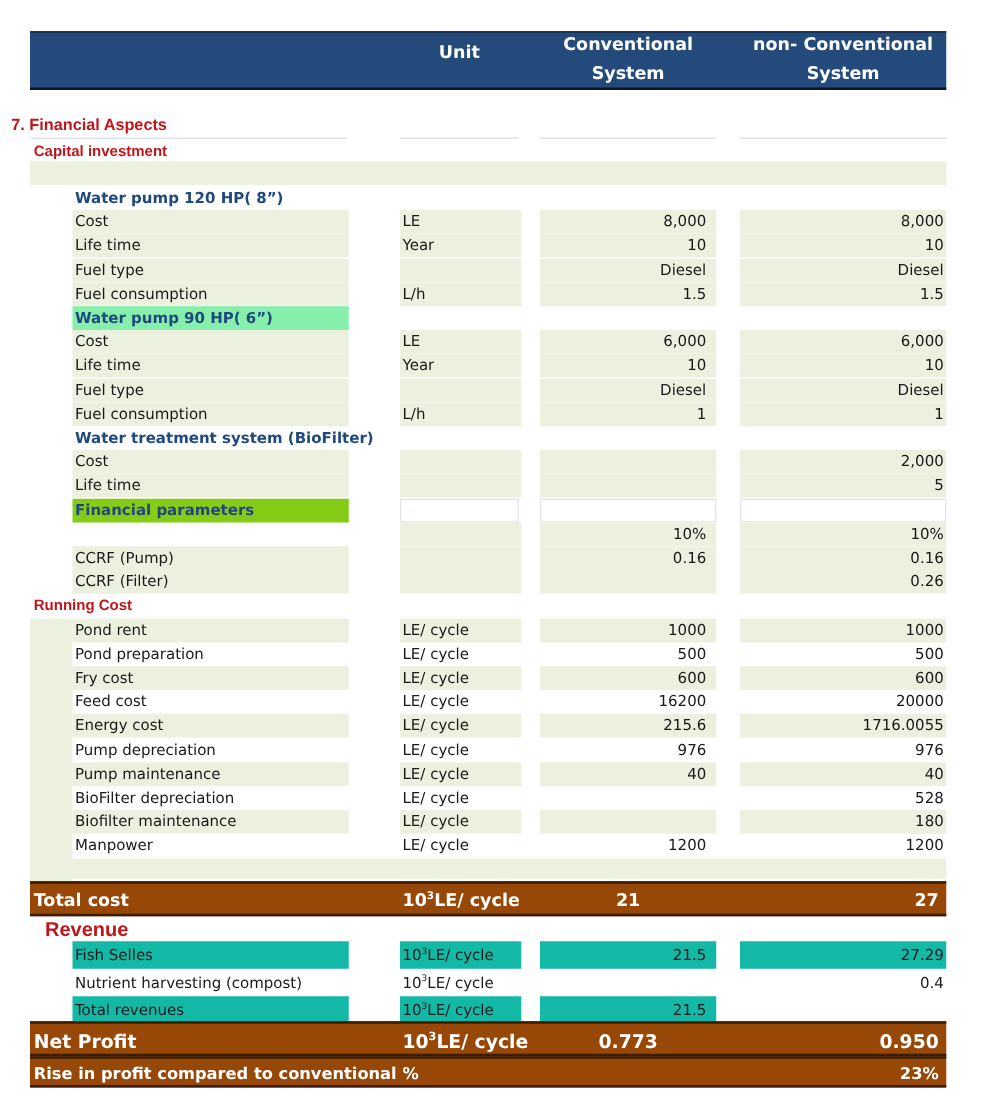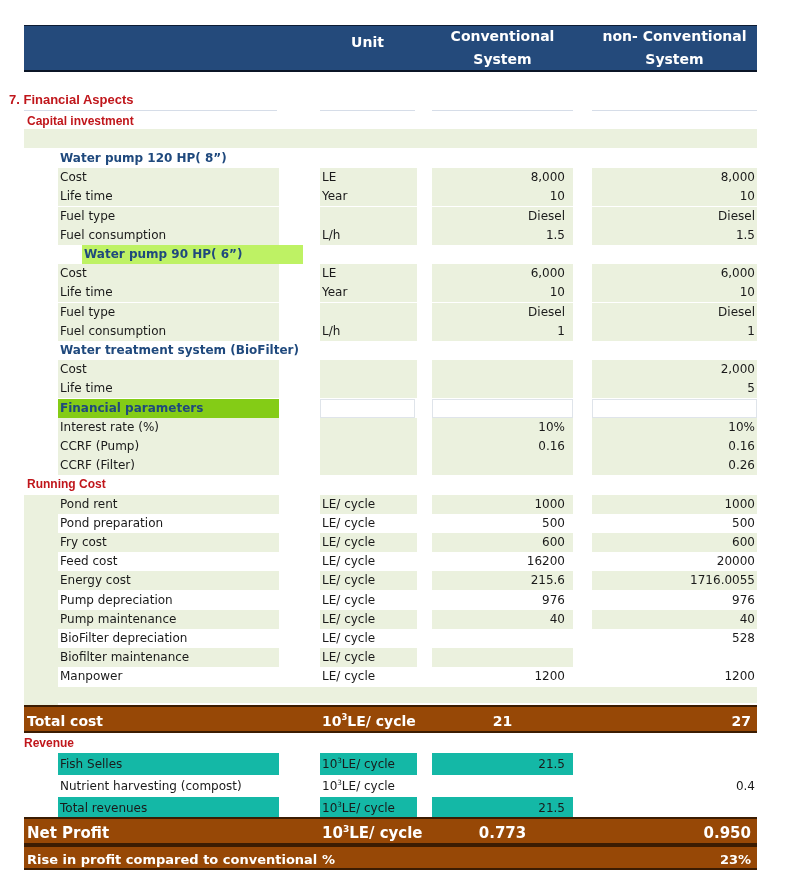--- a/index.html
+++ b/index.html
@@ -69,21 +69,21 @@
       <div class="cell c-conv g">Diesel</div>
       <div class="cell c-nonc g">Diesel</div>
     </div>
     <div class="row" style="top: 225.8px;">
       <div class="cell c-label g">Fuel consumption</div>
       <div class="cell c-unit g">L/h</div>
       <div class="cell c-conv g">1.5</div>
       <div class="cell c-nonc g">1.5</div>
     </div>
     <div class="row" style="top: 245px;">
-      <div class="cell c-label sub" style="background: #bef264; margin-left: 24px;">Water pump 90 HP( 6”)</div>
+      <div class="cell c-label sub" style="background: #86efac;">Water pump 90 HP( 6”)</div>
     </div>
     <div class="row" style="top: 264.2px;">
       <div class="cell c-label g">Cost</div>
       <div class="cell c-unit g">LE</div>
       <div class="cell c-conv g">6,000</div>
       <div class="cell c-nonc g">6,000</div>
     </div>
     <div class="row" style="top: 283.4px;">
       <div class="cell c-label g">Life time</div>
       <div class="cell c-unit g">Year</div>
@@ -117,21 +117,20 @@
       <div class="cell c-conv g"></div>
       <div class="cell c-nonc g">5</div>
     </div>
     <div class="row" style="top: 398.6px;">
       <div class="cell c-label sub" style="background: #84cc16;">Financial parameters</div>
       <div class="cell c-unit" style="border: 1px solid rgb(223, 228, 234); box-sizing: border-box; background: rgb(255, 255, 255);"></div>
       <div class="cell c-conv" style="border: 1px solid rgb(223, 228, 234); box-sizing: border-box; background: rgb(255, 255, 255);"></div>
       <div class="cell c-nonc" style="border: 1px solid rgb(223, 228, 234); box-sizing: border-box; background: rgb(255, 255, 255);"></div>
     </div>
     <div class="row" style="top: 417.8px;">
-      <div class="cell c-label g">Interest rate (%)</div>
       <div class="cell c-unit g"></div>
       <div class="cell c-conv g">10%</div>
       <div class="cell c-nonc g">10%</div>
     </div>
     <div class="row" style="top: 437px;">
       <div class="cell c-label g">CCRF (Pump)</div>
       <div class="cell c-unit g"></div>
       <div class="cell c-conv g">0.16</div>
       <div class="cell c-nonc g">0.16</div>
     </div>
@@ -188,40 +187,42 @@
     <div class="row" style="top: 629px;">
       <div class="cell c-label ">BioFilter depreciation</div>
       <div class="cell c-unit ">LE/ cycle</div>
       <div class="cell c-conv "></div>
       <div class="cell c-nonc ">528</div>
     </div>
     <div class="row" style="top: 648.2px;">
       <div class="cell c-label g">Biofilter maintenance</div>
       <div class="cell c-unit g">LE/ cycle</div>
       <div class="cell c-conv g"></div>
+      <div class="cell c-nonc g">180</div>
     </div>
     <div class="row" style="top: 667.4px;">
       <div class="cell c-label ">Manpower</div>
       <div class="cell c-unit ">LE/ cycle</div>
       <div class="cell c-conv ">1200</div>
       <div class="cell c-nonc ">1200</div>
     </div>
     <div class="abs g" style="left: 24px; width: 733px; top: 686.6px; height: 16px;"></div>
     <div class="bandrow" style="top: 705px; height: 28px; line-height: 28px; font-size: 14px; border-top: 2px solid rgb(59, 28, 2); border-bottom: 2px solid rgb(59, 28, 2); box-sizing: border-box;">
       <span style="left: 3px;">Total cost</span>
       <span style="left: 298px;"><span style="position: static;">10</span><sup>3</sup><span style="position: static;">LE/ cycle</span></span>
       <span style="left: 408px; width: 141px; text-align: center;">21</span>
       <span style="right: 6px; text-align: right;">27</span>
     </div>
-    <div class="abs sec-title" style="left: 24px; top: 736px; font-size: 12px; text-align: right;">Revenue</div>
+    <div class="abs sec-title" style="left: 36px; top: 736px; font-size: 16px; text-align: right;">Revenue</div>
     <div class="abs" style="left: 24px; width: 34px; top: 753px; height: 65px; background: rgb(255, 255, 255);"></div>
     <div class="row" style="top: 753px; height: 22px;">
       <div class="cell c-label p" style="height: 22px; line-height: 22px;">Fish Selles</div>
       <div class="cell c-unit p" style="height: 22px; line-height: 22px;"><span>10</span><sup>3</sup><span>LE/ cycle</span></div>
       <div class="cell c-conv p" style="height: 22px; line-height: 22px;">21.5</div>
+      <div class="cell c-nonc p" style="height: 22px; line-height: 22px;">27.29</div>
     </div>
     <div class="row" style="top: 775px; height: 22px;">
       <div class="cell c-label " style="height: 22px; line-height: 22px;">Nutrient harvesting (compost)</div>
       <div class="cell c-unit " style="height: 22px; line-height: 22px;"><span>10</span><sup>3</sup><span>LE/ cycle</span></div>
       <div class="cell c-conv " style="height: 22px; line-height: 22px;"></div>
       <div class="cell c-nonc " style="height: 22px; line-height: 22px;">0.4</div>
     </div>
     <div class="row" style="top: 797px; height: 22px;">
       <div class="cell c-label p" style="height: 22px; line-height: 22px;">Total revenues</div>
       <div class="cell c-unit p" style="height: 22px; line-height: 22px;"><span>10</span><sup>3</sup><span>LE/ cycle</span></div>

